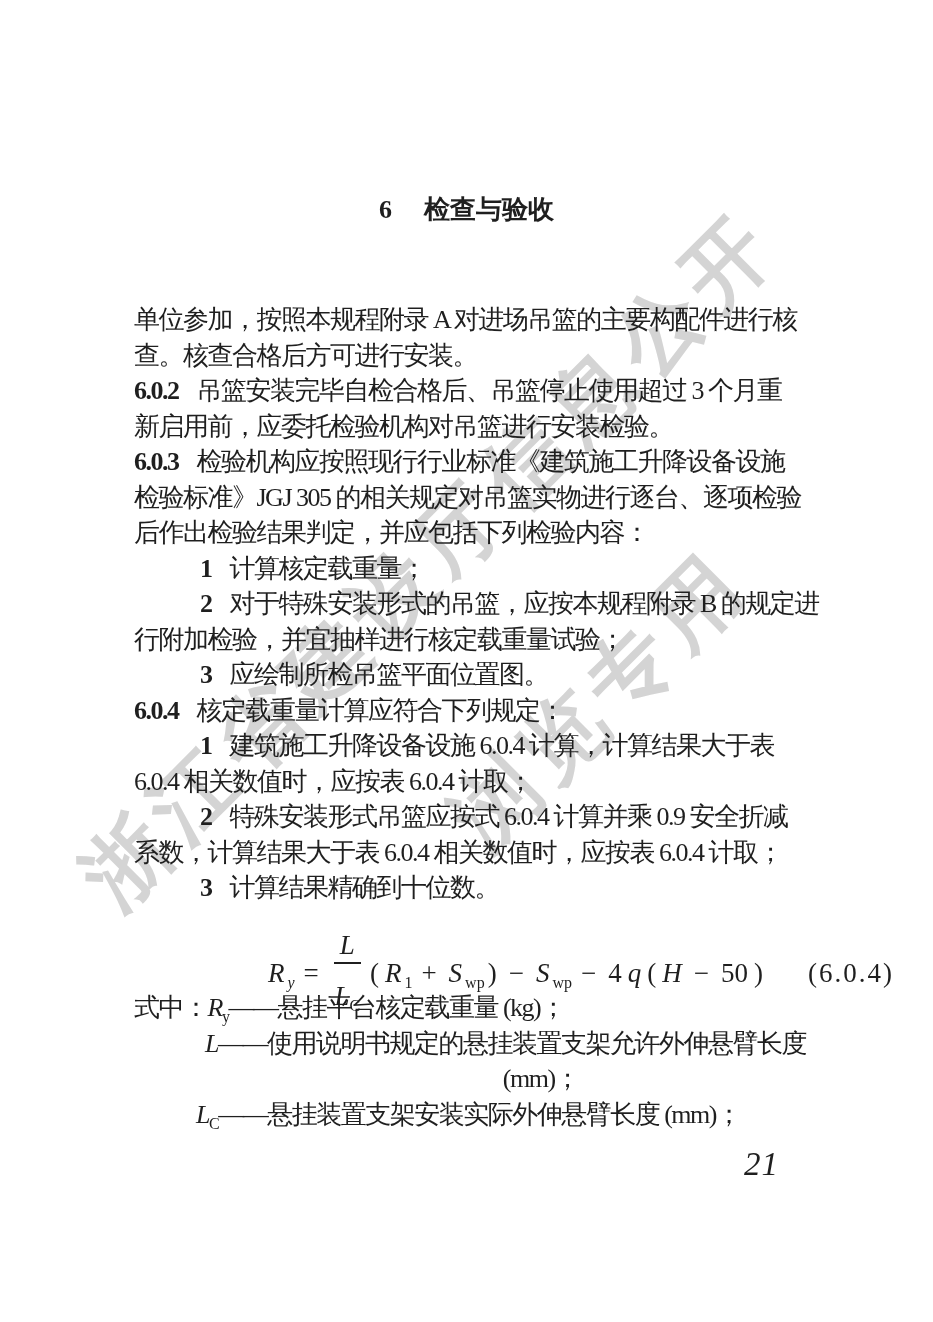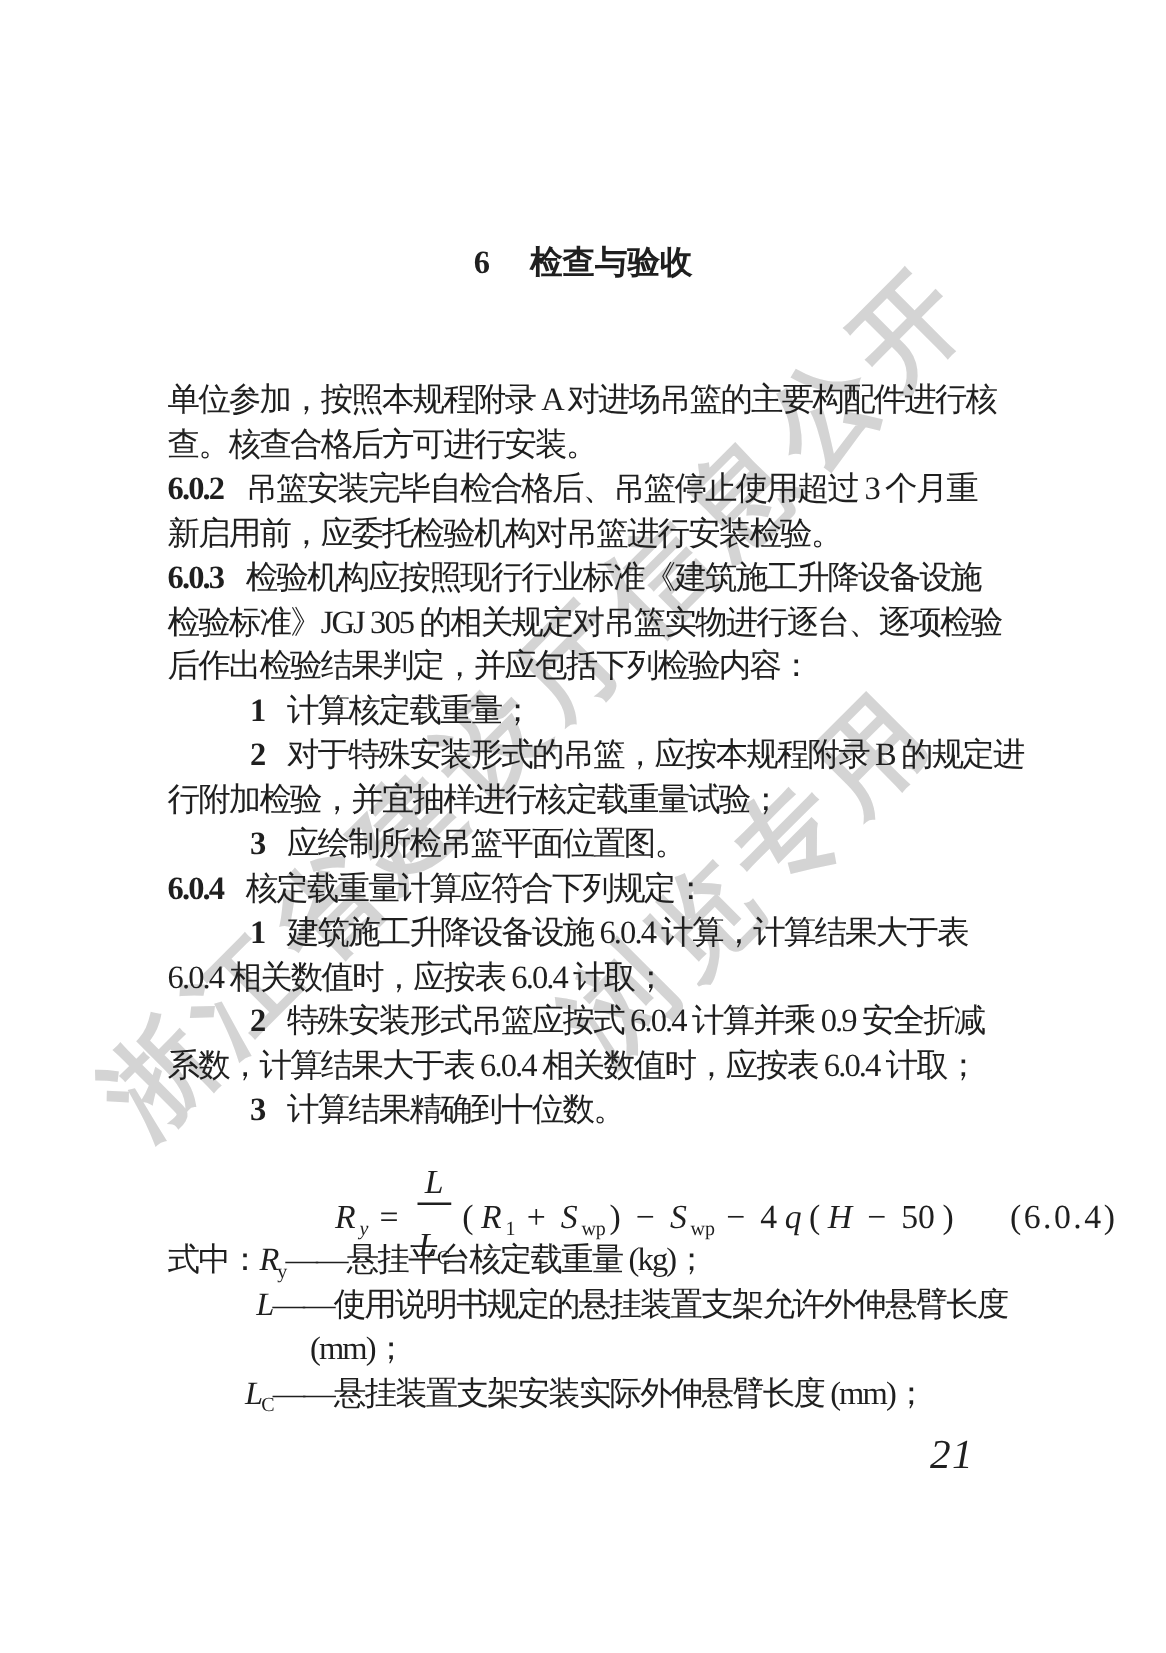--- a/index.html
+++ b/index.html
@@ -121,20 +121,20 @@
         <div class="line" style="padding-left: 66px;"><span class="b">3</span><span>计算结果精确到十位数。</span></div>
       </div>
 
     <div class="formula-row">
       <span class="tok i">R</span><span class="sb i">y</span><span class="op">=</span><span class="frac"><span class="num i">L</span><span class="den"><span class="i">L</span><span class="sb">C</span></span></span><span class="tok">(</span><span class="tok i">R</span><span class="sb">1</span><span class="op">+</span><span class="tok i">S</span><span class="sb">wp</span><span class="tok">)</span><span class="op">−</span><span class="tok i">S</span><span class="sb">wp</span><span class="op">−</span><span class="tok">4</span><span class="tok i">q</span><span class="tok">(</span><span class="tok i">H</span><span class="op">−</span><span class="tok">50</span><span class="tok">)</span><span class="eq-no">(6.0.4)</span>
     </div>
 
     <div class="defs-block">
         <div class="line"><span>式中：</span><span class="i">R</span><span class="sb">y</span><span>——悬挂平台核定载重量 (kg)；</span></div>
         <div class="line" style="padding-left: 71px;"><span class="i">L</span><span>——使用说明书规定的悬挂装置支架允许外伸悬臂长度</span></div>
-        <div class="line" style="padding-left: 114px;"><span>(mm)；</span></div>
+        <div class="line" style="padding-left: 114px; text-align: center;"><span>(mm)；</span></div>
         <div class="line" style="padding-left: 62px;"><span class="i">L</span><span class="sb">C</span><span>——悬挂装置支架安装实际外伸悬臂长度 (mm)；</span></div>
       </div>
 
     <div class="page-number">21</div>
 
   </div>
 </div>
 
 </body></html>

